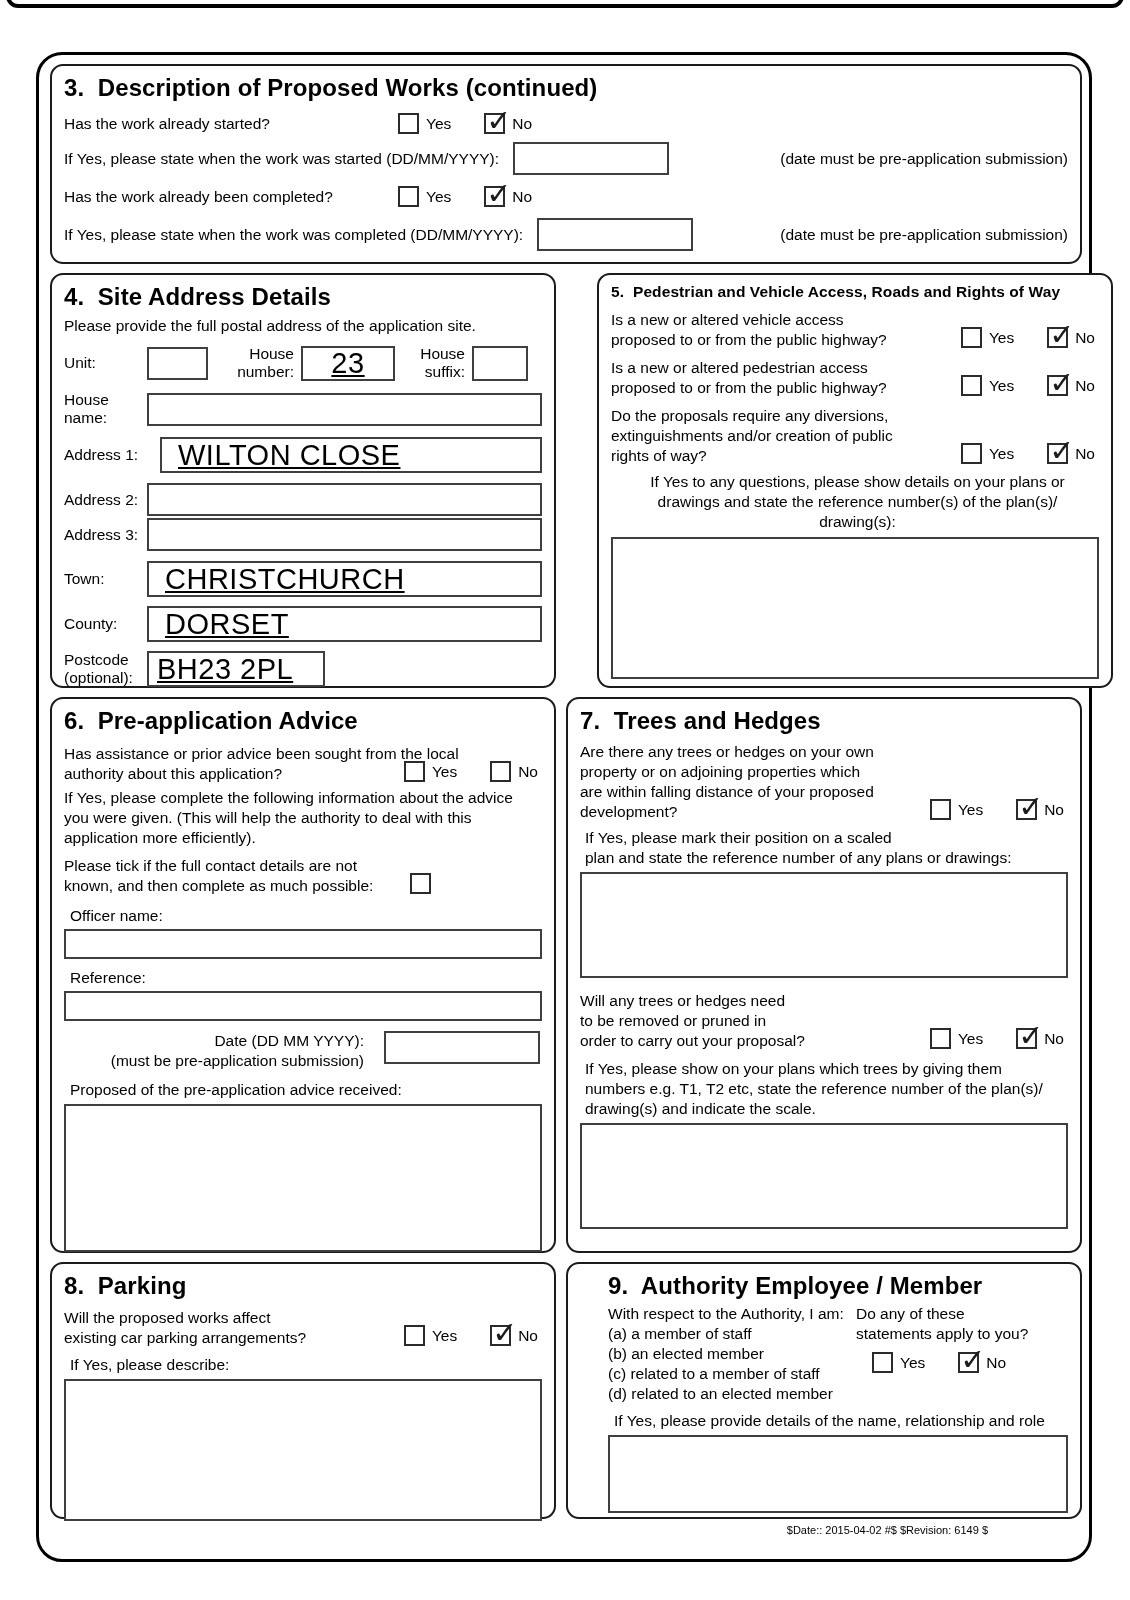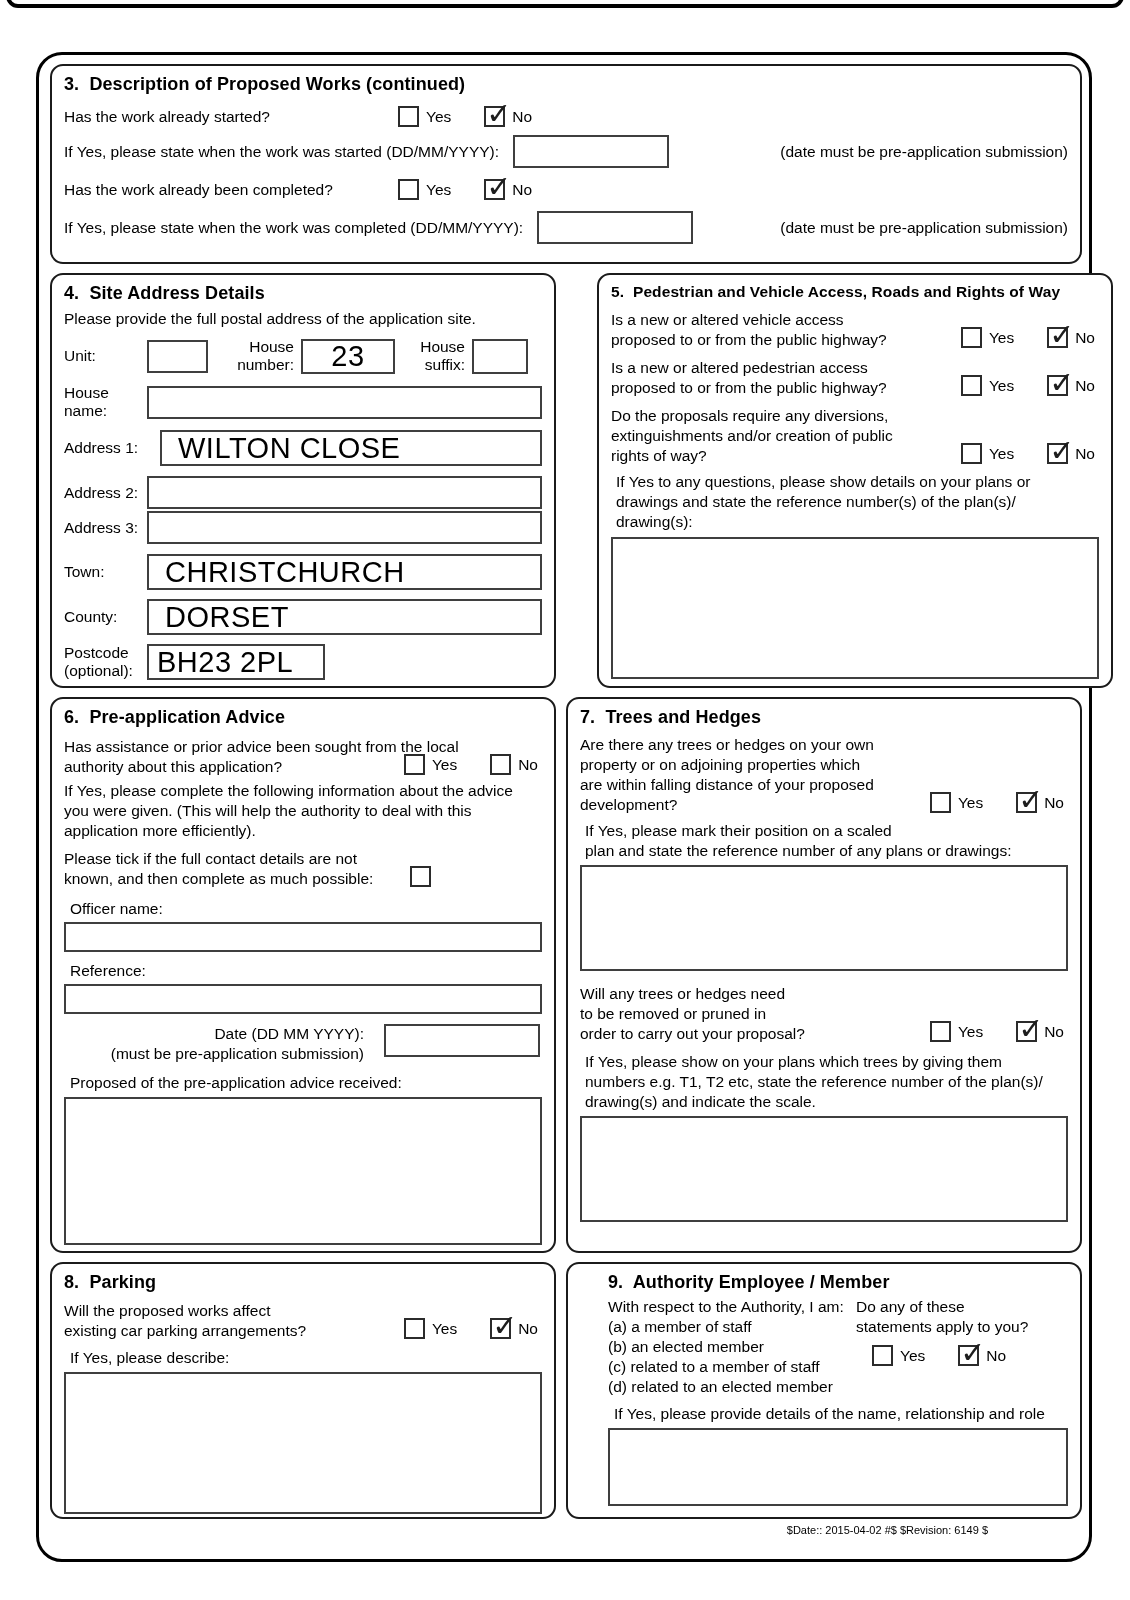--- a/index.html
+++ b/index.html
@@ -5,37 +5,37 @@
   *{box-sizing:border-box;}
   html,body{margin:0;padding:0;}
   body{width:1130px;height:1600px;position:relative;overflow:hidden;background:#ffffff;color:#000;
        font-family:"Liberation Sans","DejaVu Sans",sans-serif;}
   .top-rule{position:absolute;left:6px;top:-16px;width:1118px;height:24px;
             border:4px solid #000;border-radius:16px;background:transparent;}
   .frame{position:absolute;left:36px;top:52px;width:1056px;height:1510px;
          border:3px solid #000;border-radius:26px;}
   .section{position:absolute;border:2.5px solid #1b1b1b;border-radius:13px;
            background:#fff;padding:8px 12px;}
-  .sec-title{font-size:18px;font-weight:bold;white-space:nowrap;letter-spacing:.1px;}
+  .sec-title{font-size:24px;font-weight:bold;white-space:nowrap;letter-spacing:.1px;}
   .txt{font-size:15.5px;line-height:20px;white-space:pre-line;}
   .lbl{font-size:15.5px;line-height:18px;white-space:pre-line;}
   .row{display:flex;align-items:center;}
   .q{position:relative;}
   .q .cbgroup{position:absolute;right:4px;bottom:2px;}
   .cbgroup{display:flex;align-items:center;}
   .cb{position:relative;width:21px;height:21px;border:2px solid #2b2b2b;background:#fff;flex:0 0 auto;}
   .cb[data-checked="true"]::after{content:"\2713";position:absolute;left:0;top:-12px;
       font-size:30px;font-weight:bold;color:#1d1d1d;font-family:"DejaVu Sans",sans-serif;}
   .cb-lab{font-size:15.5px;margin-left:7px;}
   .cb-lab.first{margin-right:33px;}
   .field{border:2px solid #3f3f3f;background:#fff;display:flex;align-items:center;}
   .field.center{justify-content:center;}
   .field.pl{padding-left:16px;}
   .field.pl-sm{padding-left:8px;}
-  .bigval{font-size:29px;line-height:30px;white-space:nowrap;letter-spacing:.5px;}
+  .bigval{font-size:29px;line-height:30px;white-space:nowrap;letter-spacing:.5px;text-decoration:underline;}
   .area{border:2px solid #3f3f3f;background:#fff;width:100%;}
   .footer{position:absolute;top:1524px;right:142px;font-size:11px;}
 </style>
 </head>
 <body>
 
 <div class="top-rule"></div>
 <div class="frame"></div>
 
 <div class="section" style="left:50px;top:64px;width:1032px;height:200px;">
@@ -167,21 +167,21 @@
 extinguishments and/or creation of public
 rights of way?</div>
     <div class="cbgroup">
       <span class="cb" data-checked="false"></span>
       <span class="cb-lab first">Yes</span>
       <span class="cb" data-checked="true"></span>
       <span class="cb-lab">No</span>
     </div>
   </div>
 
-  <div class="txt" style="margin-top:6px;padding-left:5px;">If Yes to any questions, please show details on your plans or
+  <div class="txt" style="margin-top:6px;padding-left:5px;text-align:center;">If Yes to any questions, please show details on your plans or
 drawings and state the reference number(s) of the plan(s)/
 drawing(s):</div>
   <div class="area" style="height:142px;margin-top:5px;"></div>
 </div>
 
 <div class="section" style="left:50px;top:697px;width:506px;height:556px;">
   <div class="sec-title">6.&nbsp; Pre-application Advice</div>
 
   <div class="q" style="margin-top:9px;min-height:40px;">
     <div class="txt">Has assistance or prior advice been sought from the local

